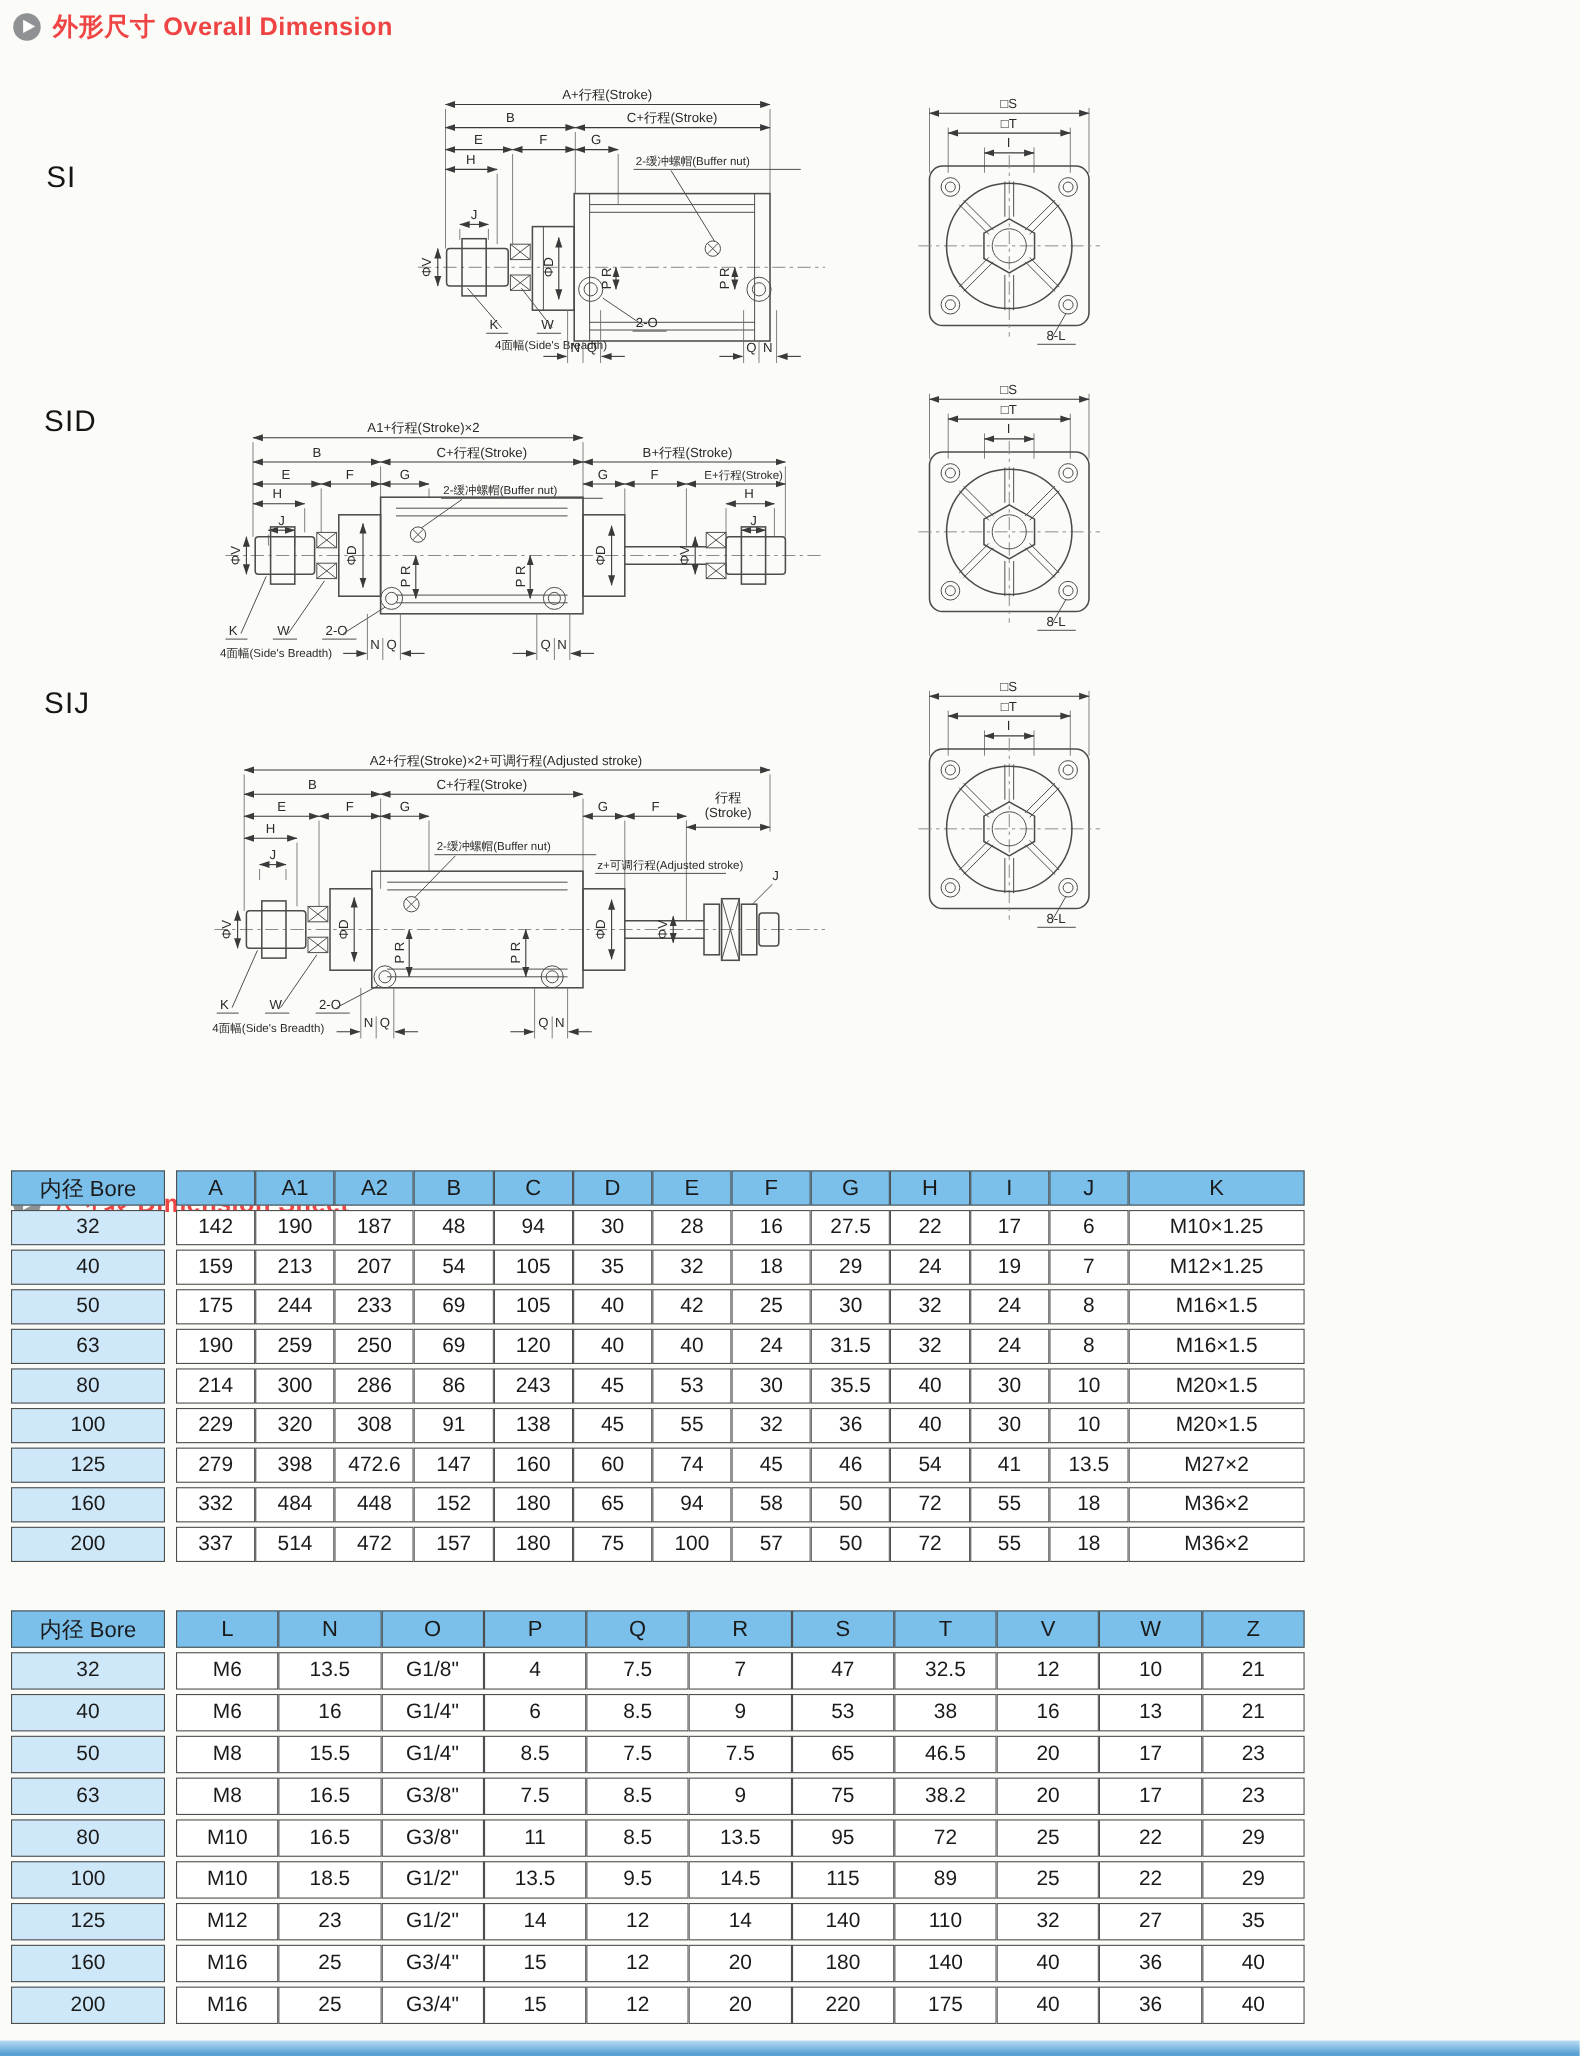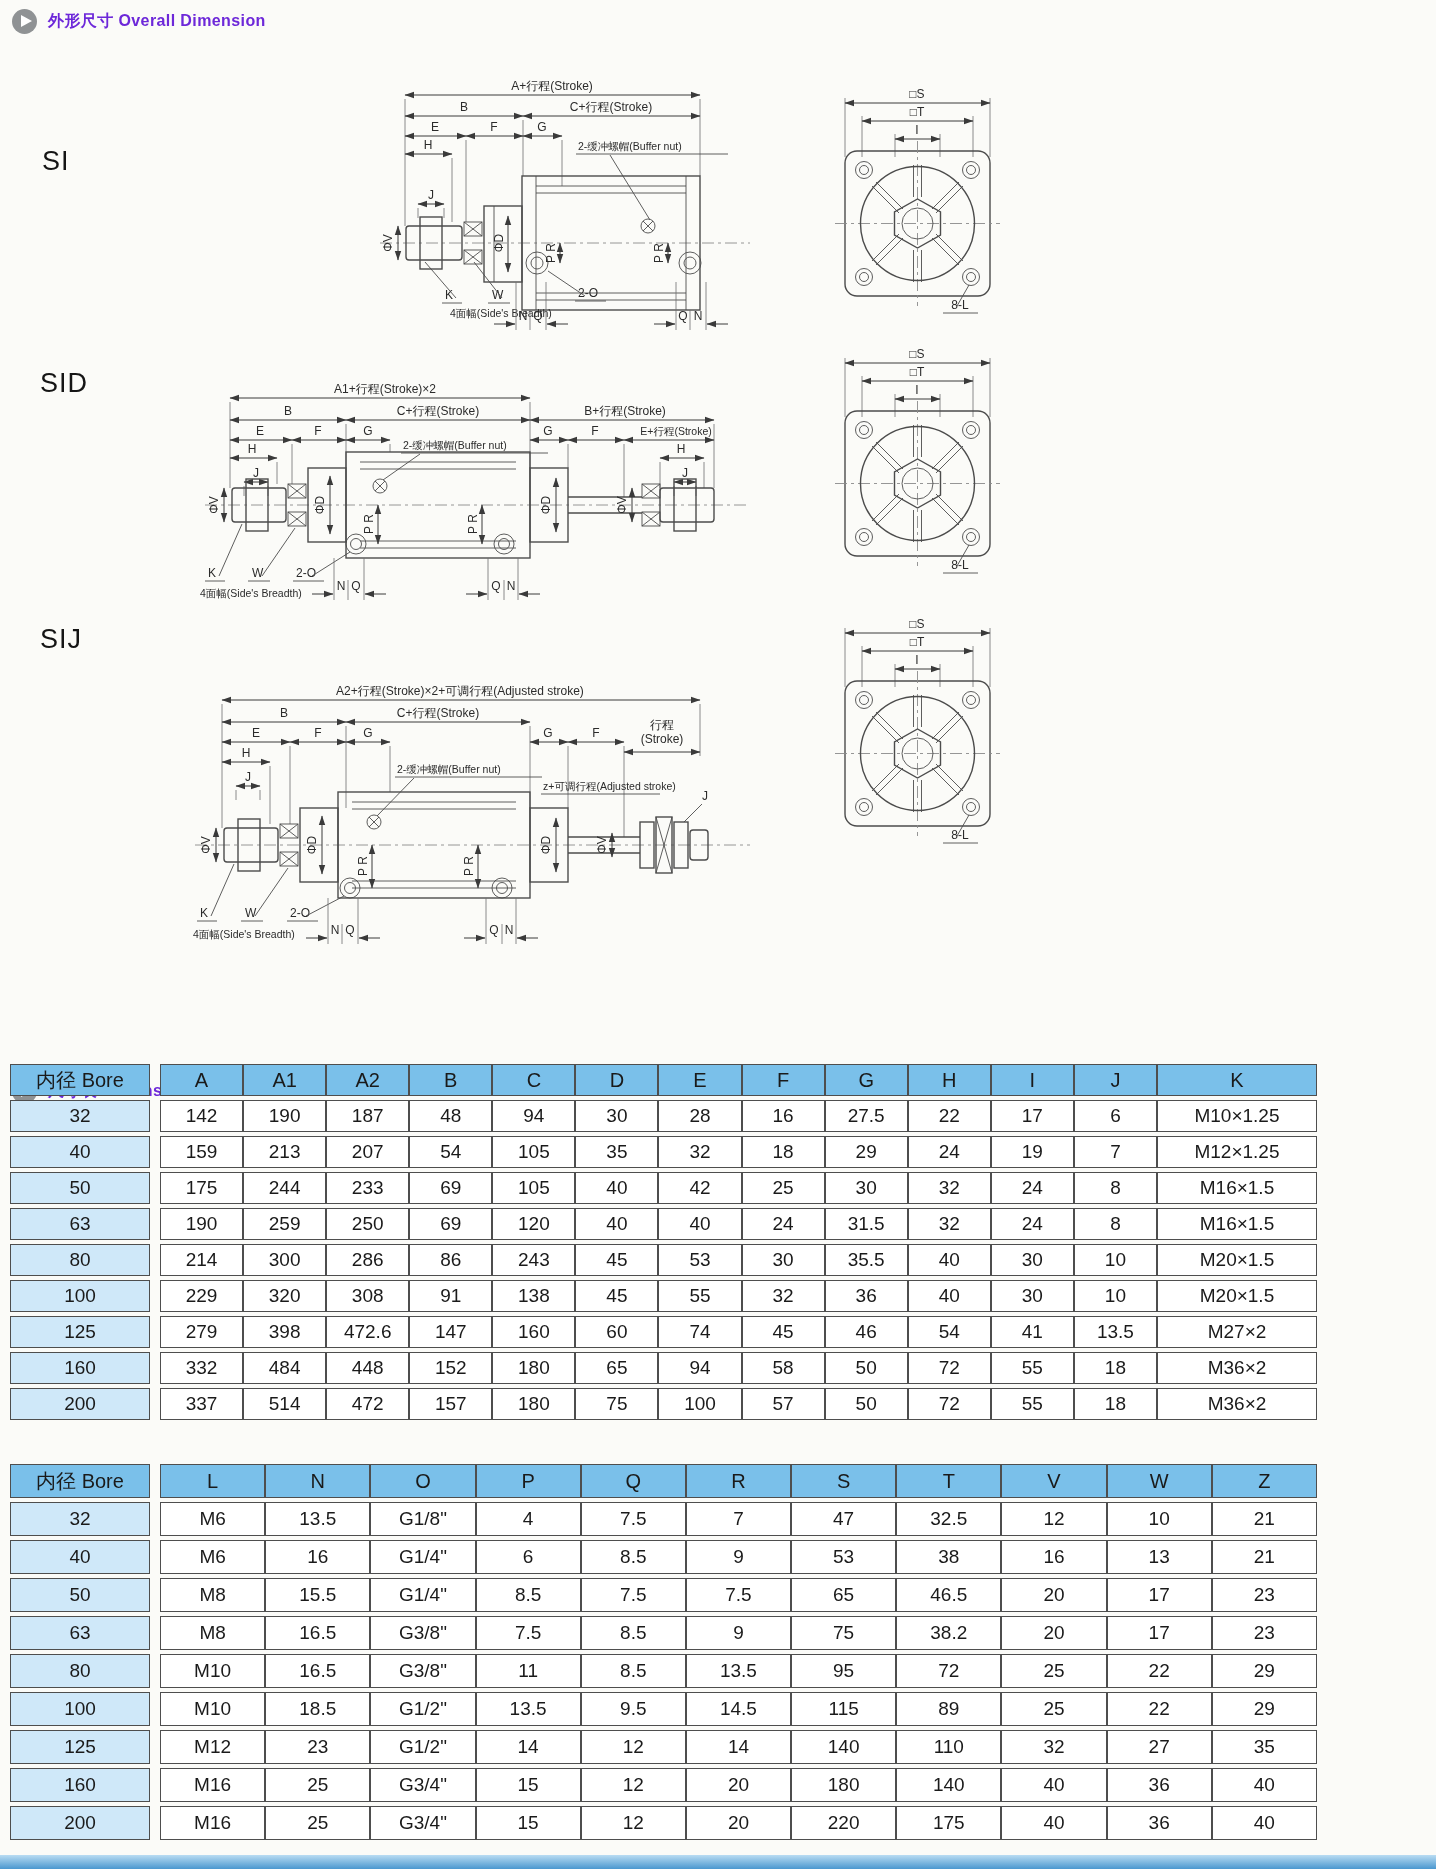--- a/index.html
+++ b/index.html
@@ -1,31 +1,31 @@
 <!DOCTYPE html>
 <html><head>
 <meta charset="utf-8">
 <style>
   html,body{margin:0;padding:0}
   body{width:1436px;height:1869px;background:#fbfbf8;font-family:"Liberation Sans",sans-serif;position:relative;overflow:hidden}
   .sec-head{position:absolute;display:flex;align-items:center;gap:11px;left:12px}
   .play{width:25px;height:25px;border-radius:50%;background:#8f9294;position:relative;flex:0 0 auto}
   .play::after{content:"";position:absolute;left:9px;top:6px;border-left:11px solid #fff;border-top:6.5px solid transparent;border-bottom:6.5px solid transparent}
-  .sec-title{font-size:16px;font-weight:bold;color:#6d28d9;letter-spacing:.4px}
+  .sec-title{font-size:23px;font-weight:bold;color:#ef4444;letter-spacing:.4px}
   svg text{font-family:"Liberation Sans",sans-serif;fill:#2b2b2b;font-size:13px}
   svg .sm{font-size:10.5px}
   svg .md{font-size:12px}
   svg .type{font-size:27px;fill:#151515;letter-spacing:1px}
   .ol{fill:none;stroke:#4c4c4c;stroke-width:1.4}
   .th{fill:none;stroke:#4c4c4c;stroke-width:.9}
   .cl{fill:none;stroke:#8a8a8a;stroke-width:.9;stroke-dasharray:12 4 3 4}
   .dim{stroke:#3a3a3a;stroke-width:1;fill:none}
   .ext{stroke:#6f6f6f;stroke-width:.8;fill:none}
   .ldr{stroke:#4c4c4c;stroke-width:.9;fill:none}
-  table{border-collapse:separate;border-spacing:0 4px;table-layout:fixed;position:absolute;left:10px;width:1307px}
+  table{border-collapse:separate;border-spacing:0 4px;table-layout:fixed;position:absolute;left:10px;width:1176px}
   th,td{border:1px solid #4e4e4e;text-align:center;vertical-align:middle;font-size:19px;color:#1a1a1a;padding:0;white-space:nowrap;overflow:hidden}
   th{background:#7ac0ea;font-weight:400;font-size:20px}
   td{background:#ffffff}
   .bore{background:#cfe8f9}
   th.bore{background:#7ac0ea}
   .sp{border:none;background:transparent;padding:0}
   .t1 td,.t1 th{height:30px}
   .t2 td,.t2 th{height:32px}
   .t1 .c0{width:138px}.t1 .sp{width:10px}.t1 .clast{width:158px}
   .t2 .c0{width:138px}.t2 .sp{width:10px}

